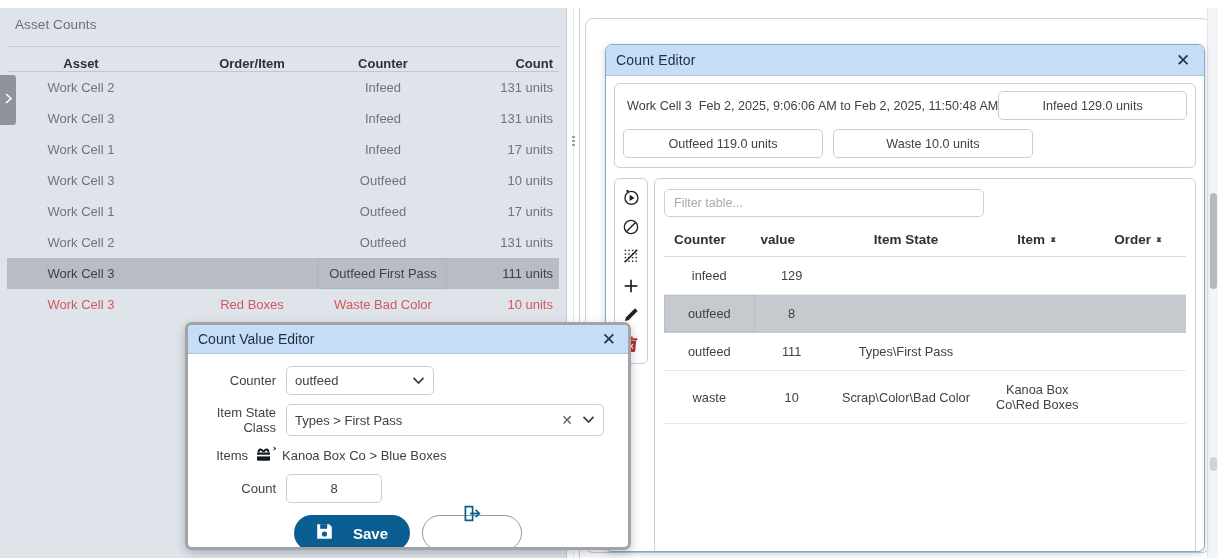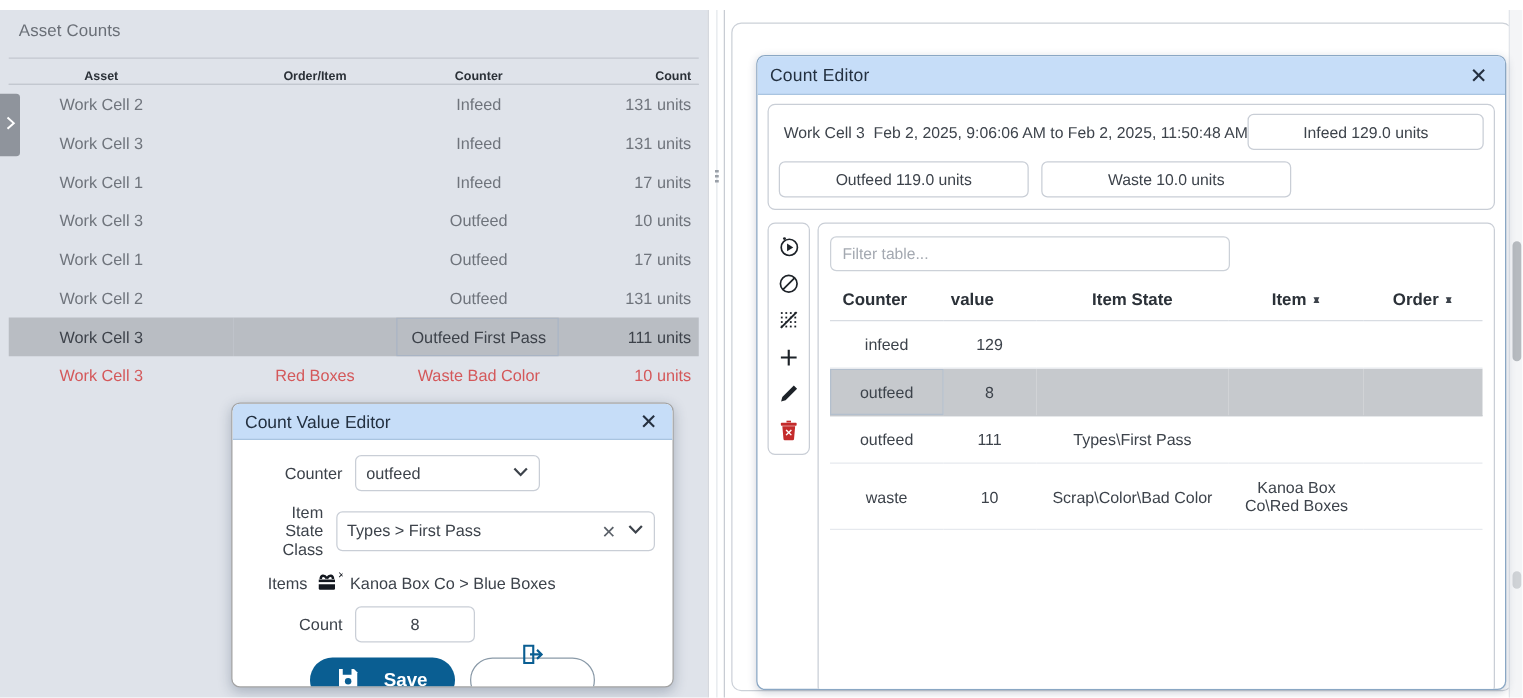--- a/index.html
+++ b/index.html
@@ -46,21 +46,21 @@
     display: flex; align-items: center; justify-content: center;
     cursor: pointer; z-index: 5;
   }
   .collapse-handle svg { width: 9px; height: 13px; }
 
   .lt {
     position: absolute; left: 7px; top: 39px; width: 552px;
     border-collapse: collapse; table-layout: fixed;
   }
   .lt th {
-    font-size: 10px; font-weight: 700; color: #2b3138;
+    font-size: 13px; font-weight: 700; color: #2b3138;
     padding: 9px 8px 0 8px; text-align: right;
     border-bottom: 1px solid #c3c8d0;
   }
   .lt th.c-asset { width: 180px; text-align: center; padding-right: 40px;}
   .lt th.c-order { width: 130px; text-align: center; }
   .lt th.c-counter { width: 130px; text-align: center; padding-right: 6px;}
   .lt th.c-count { width: 112px; text-align: right; padding-right: 6px;}
   .lt td {
     font-size: 13px; color: #6f747c; padding: 8px 8px;
     text-align: right; height: 30px; white-space: nowrap;
@@ -181,22 +181,22 @@
     font-size: 12.8px; color: #3d434b; padding: 11px 6px; text-align: center;
     border-bottom: 1px solid #e6e9ee; vertical-align: middle;
   }
   .rt td.cc { text-align: center; width: 88px; }
   .rt td.cv { text-align: center; }
   .rt tr.sel td { background: #c6c9cd; border-bottom: 1px solid #c6c9cd; }
   .rt tr.sel td.cc { box-shadow: inset 0 0 0 1px #b3bfcd; }
 
   
   .cve {
-    position: absolute; left: 185px; top: 314px; width: 354px; height: 228px;
-    background: #ffffff; border: 1px solid #a3a3a3; border-radius: 7px;
+    position: absolute; left: 185px; top: 314px; width: 446px; height: 228px;
+    background: #ffffff; border: 3px solid #a3a3a3; border-radius: 7px;
     box-shadow: 0 3px 10px rgba(30,50,80,0.28); z-index: 30; overflow: hidden;
   }
   .cve-title {
     height: 29px; background: #c6ddf8; border-bottom: 1px solid #a9c4e0;
     display: flex; align-items: center; padding: 0 10px;
   }
   .cve-title .t { flex: 1; font-size: 14px; color: #233040; }
   .cve-title .x { cursor: pointer; font-size: 17px; color: #253040; line-height: 1; padding: 0 2px; }
   .cve-body { padding: 12px 14px 10px 14px; }
   .frow { display: flex; align-items: center; margin-bottom: 9px; }

